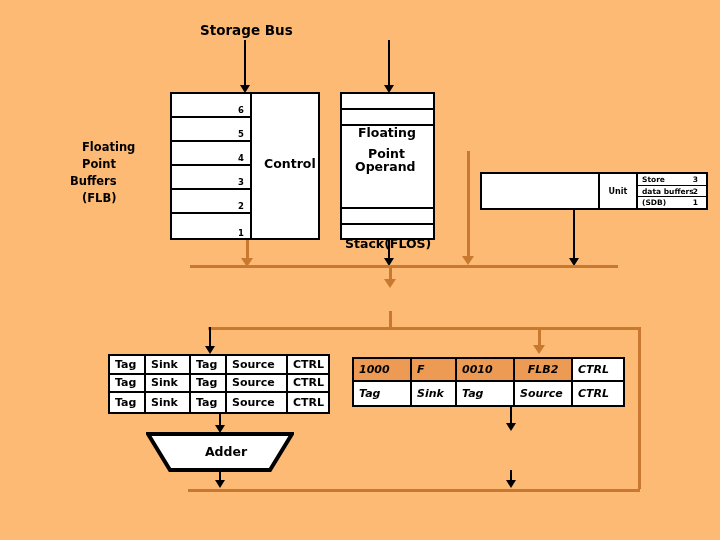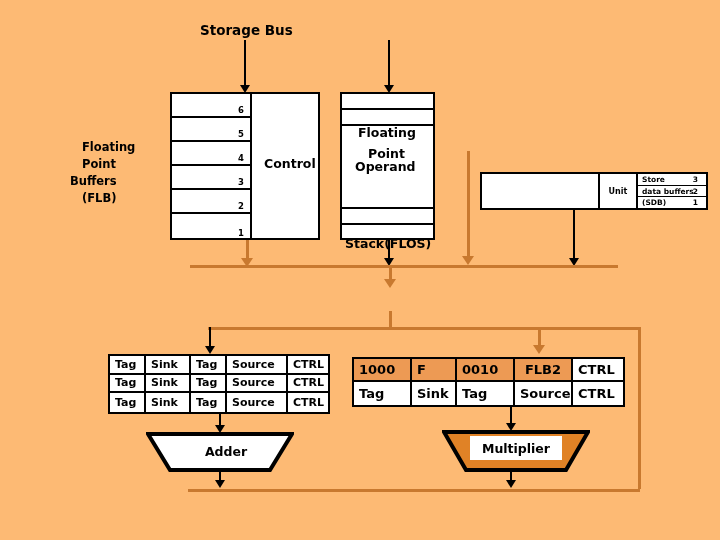--- a/index.html
+++ b/index.html
@@ -157,21 +157,21 @@
   }
   .rs-cell:last-child { border-right:none; }
   .rs-cell.ctr { justify-content:center; padding-left:0; }
 
   #rs-left { left:108px; top:354px; width:222px; height:60px; }
   #rs-left .rs-row { height:33.33%; }
   #rs-left .rs-cell { font-size:11px; }
 
   #rs-right { left:352px; top:357px; width:273px; height:50px; }
   #rs-right .rs-row { height:50%; }
-  #rs-right .rs-cell { font-size:13px; }
+  #rs-right .rs-cell { font-size:11px;font-style:italic; }
 
   
   .trap-wrap { position:absolute; }
   .trap-svg { display:block; }
   .trap-label {
     position:absolute;
     left:12px; right:0;
     text-align:center;
     font-weight:bold;
     color:#000;
@@ -336,26 +336,20 @@
   <div class="vline" style="left:510px; top:407px; height:20px;"></div>
   <div class="arr-down" style="left:505.5px; top:423px;"></div>
 
   <div class="trap-wrap" style="left:146px; top:432px; width:148px; height:40px;">
     <svg class="trap-svg" width="148" height="40" viewBox="0 0 148 40">
       <polygon points="2,2 146,2 124,38 24,38" fill="#ffffff" stroke="#000000" stroke-width="4"></polygon>
     </svg>
     <div class="trap-label" style="top:12px;">Adder</div>
   </div>
 
-  <div class="trap-wrap" style="left:442px; top:430px; width:148px; height:42px;">
-    <svg class="trap-svg" width="148" height="42" viewBox="0 0 148 42">
-      <polygon points="2,2 146,2 124,40 24,40" fill="#E08226" stroke="#000000" stroke-width="4"></polygon>
-    </svg>
-    <div id="mult-label-box" style="left:28px; top:6px; width:92px; height:24px;">Multiplier</div>
-  </div>
 
   <div class="vline" style="left:219px; top:470px; height:14px;"></div>
   <div class="arr-down" style="left:214.5px; top:480px;"></div>
 
   <div class="vline" style="left:510px; top:470px; height:14px;"></div>
   <div class="arr-down" style="left:505.5px; top:480px;"></div>
 
   <div class="ohline" style="left:188px; top:489px; width:452px;"></div>
 
 </div>

